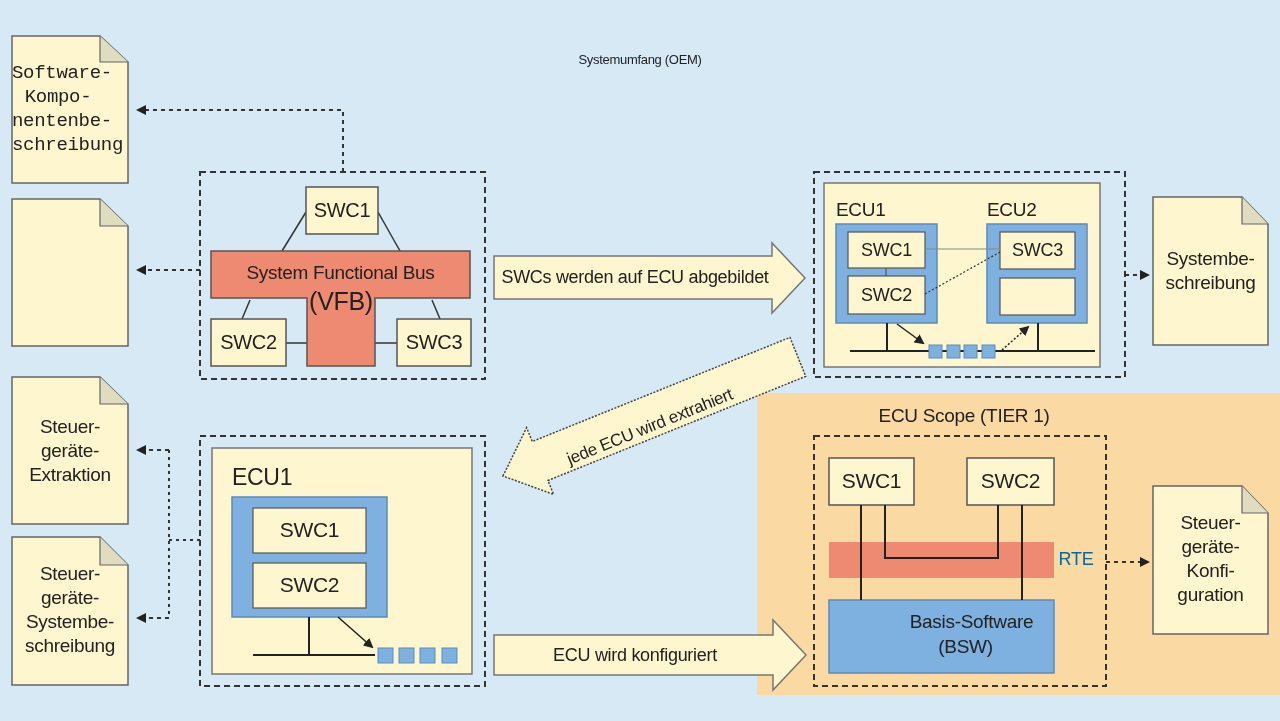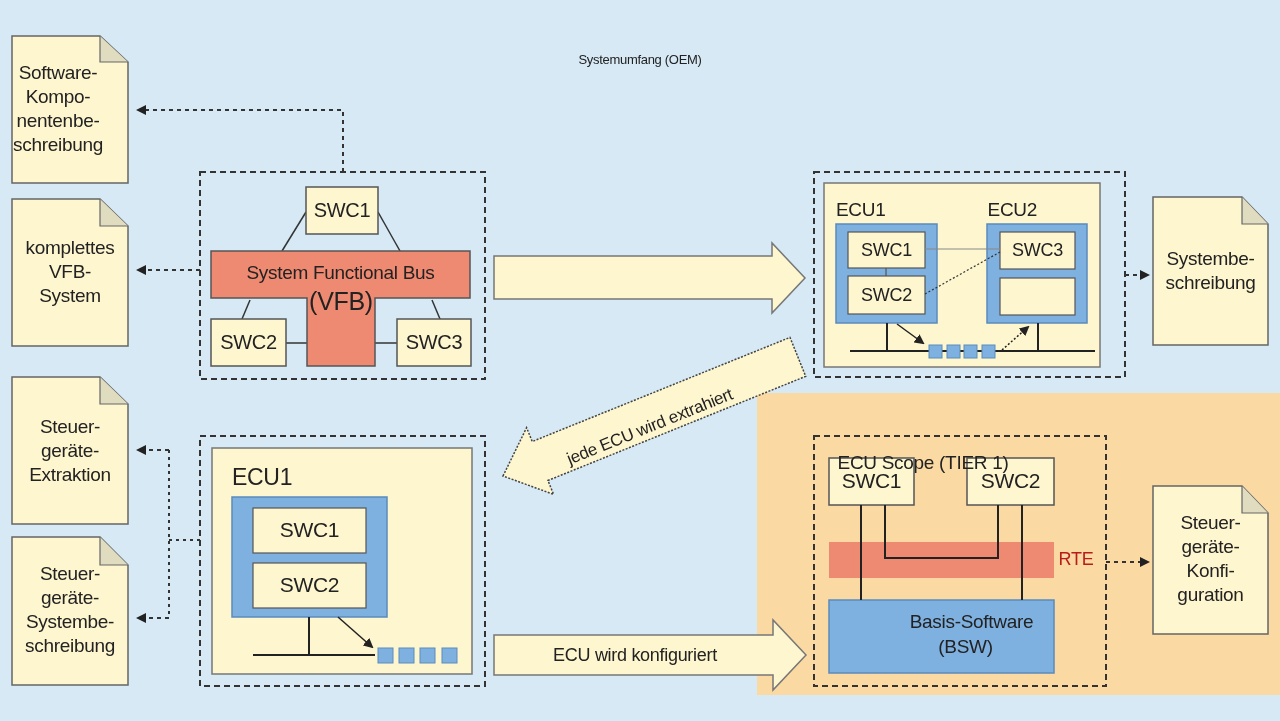--- a/index.html
+++ b/index.html
@@ -121,61 +121,59 @@
     <rect x="829" y="600" width="225" height="73" fill="#7fb1e0" stroke="#5a8bbd" stroke-width="1.5"></rect>
     <rect x="829" y="458" width="85" height="47" fill="#fdf6cf" stroke="#555" stroke-width="1.5"></rect>
     <rect x="967" y="458" width="87" height="47" fill="#fdf6cf" stroke="#555" stroke-width="1.5"></rect>
     <line x1="861" y1="505" x2="861" y2="600" stroke="#222" stroke-width="2"></line>
     <line x1="1022" y1="505" x2="1022" y2="600" stroke="#222" stroke-width="2"></line>
     <path d="M885,505 L885,558 L998,558 L998,505" fill="none" stroke="#222" stroke-width="2"></path>
     <path d="M1106,562 L1148,562" fill="none" stroke="#333" stroke-width="2" stroke-dasharray="4,4" marker-end="url(#ah)"></path>
   </svg>
 
   <div class="lbl" style="left:520px;top:40px;width:240px;font-size:13px;margin-top:12px;">Systemumfang (OEM)</div>
-  <div class="lbl" style="left:803px;top:405px;width:240px;font-size:19px;margin-top:47px;">ECU Scope (TIER 1)</div>
+  <div class="lbl" style="left:844px;top:405px;width:240px;font-size:19px;">ECU Scope (TIER 1)</div>
 
-  <div class="lbl doc-text" style="left:12px;top:61px;width:92px;">Software-
+  <div class="lbl doc-text" style="left:12px;top:61px;width:92px;font-family:Liberation Mono, monospace;">Software-
 Kompo-
 nentenbe-
 schreibung</div>
-  <div class="lbl doc-text" style="left:12px;top:236px;width:116px;">komplettes
-VFB-
-System</div>
   <div class="lbl doc-text" style="left:12px;top:415px;width:116px;">Steuer-
 geräte-
 Extraktion</div>
   <div class="lbl doc-text" style="left:12px;top:562px;width:116px;">Steuer-
 geräte-
 Systembe-
 schreibung</div>
   <div class="lbl doc-text" style="left:1153px;top:247px;width:115px;">Systembe-
 schreibung</div>
   <div class="lbl doc-text" style="left:1153px;top:511px;width:115px;">Steuer-
 geräte-
 Konfi-
 guration</div>
 
   <div class="lbl swc" style="left:306px;top:199px;width:72px;">SWC1</div>
   <div class="lbl swc" style="left:211px;top:331px;width:75px;">SWC2</div>
   <div class="lbl swc" style="left:397px;top:331px;width:74px;">SWC3</div>
   <div class="lbl" style="left:211px;top:262px;width:259px;font-size:19px;">System Functional Bus</div>
   <div class="lbl" style="left:307px;top:287px;width:68px;font-size:25px;">(VFB)</div>
 
+  <div class="lbl" style="left:494px;top:267px;width:282px;font-size:18px;">SWCs werden auf ECU abgebildet</div>
   <div class="lbl" style="left:530px;top:417px;width:240px;font-size:17px;transform:rotate(-22deg);transform-origin:center;">jede ECU wird extrahiert</div>
   <div class="lbl" style="left:494px;top:645px;width:282px;font-size:18px;">ECU wird konfiguriert</div>
 
   <div class="lbl" style="left:836px;top:199px;width:50px;text-align:left;font-size:19px;">ECU1</div>
-  <div class="lbl" style="left:987px;top:199px;width:50px;text-align:right;font-size:19px;">ECU2</div>
+  <div class="lbl" style="left:987px;top:199px;width:50px;text-align:left;font-size:19px;">ECU2</div>
   <div class="lbl" style="left:848px;top:240px;width:77px;font-size:18px;">SWC1</div>
   <div class="lbl" style="left:848px;top:285px;width:77px;font-size:18px;">SWC2</div>
   <div class="lbl" style="left:1000px;top:240px;width:75px;font-size:18px;">SWC3</div>
 
   <div class="lbl" style="left:232px;top:464px;width:80px;text-align:left;font-size:23px;">ECU1</div>
   <div class="lbl" style="left:253px;top:518px;width:113px;font-size:21px;">SWC1</div>
   <div class="lbl" style="left:253px;top:573px;width:113px;font-size:21px;">SWC2</div>
 
   <div class="lbl" style="left:829px;top:469px;width:85px;font-size:21px;">SWC1</div>
   <div class="lbl" style="left:967px;top:469px;width:87px;font-size:21px;">SWC2</div>
-  <div class="lbl" style="left:1056px;top:549px;width:40px;font-size:18px;color:#b91c1c;">RTE</div>
+  <div class="lbl" style="left:1056px;top:549px;width:40px;font-size:18px;color:#0369a1;">RTE</div>
   <div class="lbl" style="left:829px;top:611px;width:225px;font-size:19px;padding-left:30px;">Basis-Software</div>
   <div class="lbl" style="left:829px;top:636px;width:225px;font-size:19px;padding-left:24px;">(BSW)</div>
 
 </div>
 
 </body></html>

